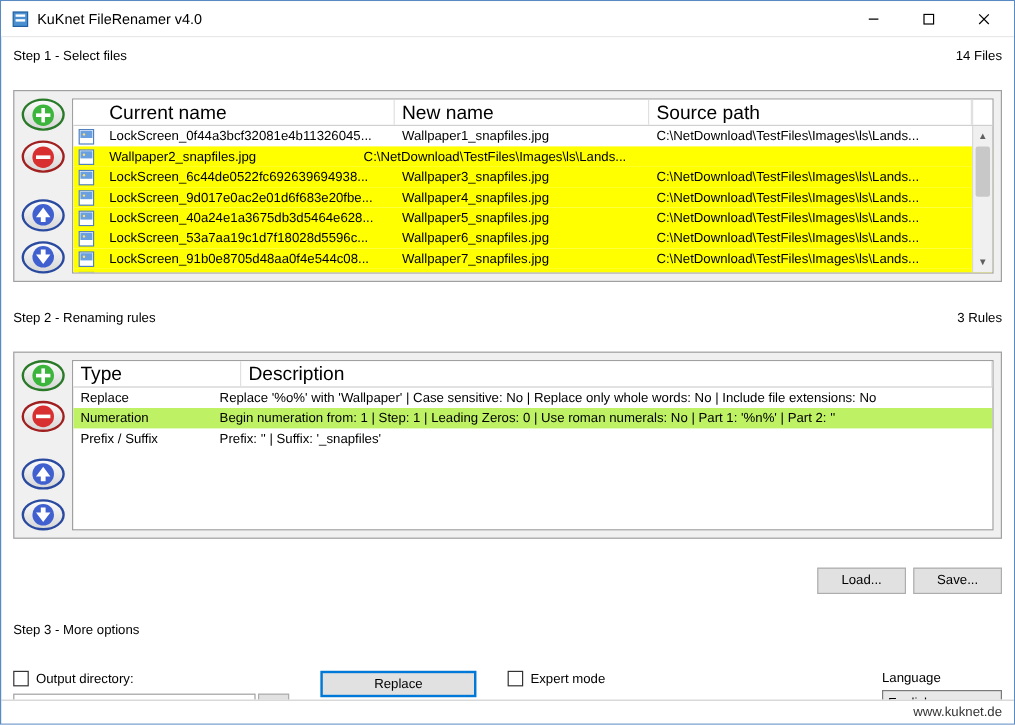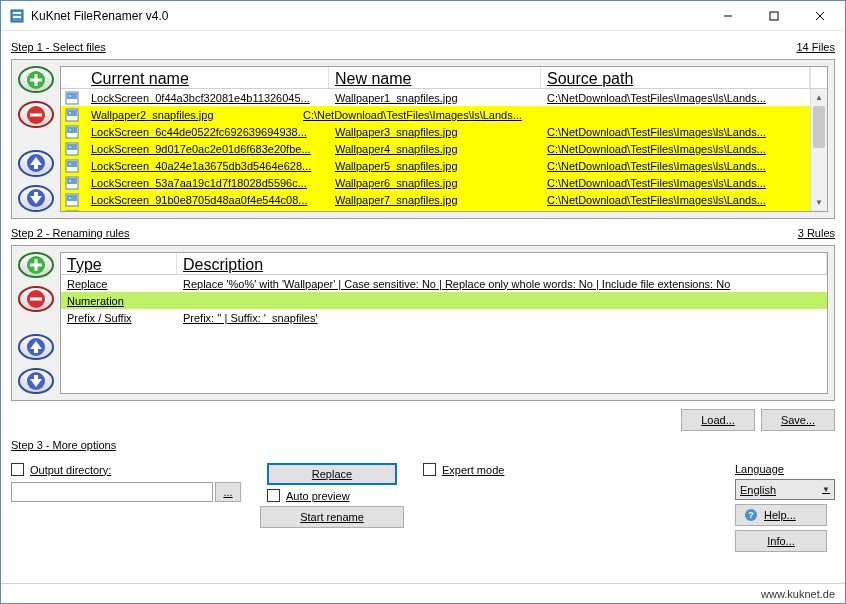--- a/index.html
+++ b/index.html
@@ -5,21 +5,21 @@
 * { box-sizing: border-box; margin: 0; padding: 0; }
 body { font-family: "Segoe UI", Tahoma, sans-serif; font-size: 11px; background: #fff; color: #000; }
 
 .window { width: 846px; height: 604px; border: 1px solid #5a8ac4; display: flex; flex-direction: column; }
 .titlebar { height: 30px; display: flex; align-items: center; padding: 0 2px 0 8px; background: #fff; border-bottom: 1px solid #e8e8e8; }
 .titlebar .icon-app { width: 16px; height: 16px; margin-right: 6px; display: flex; align-items: center; justify-content: center; }
 .titlebar .title { flex: 1; font-size: 12px; }
 .winbtns { display: flex; }
 .winbtn { width: 46px; height: 28px; display: flex; align-items: center; justify-content: center; cursor: default; }
 
-.content { flex: 1; padding: 6px 10px 4px 10px; display: flex; flex-direction: column; gap: 4px; overflow: hidden; text-decoration: underline; }
+.content { flex: 1; padding: 6px 10px 4px 10px; display: flex; flex-direction: column; gap: 20px; overflow: hidden; }
 
 .step-label-row { display: flex; align-items: center; justify-content: space-between; font-size: 11px; margin-bottom: 2px; margin-top: 4px; }
 .step-label { color: #000; }
 .step-count { color: #000; }
 
 .panel { border: 1px solid #a0a0a0; background: #f0f0f0; padding: 6px; display: flex; gap: 6px; }
 .btn-col { display: flex; flex-direction: column; gap: 8px; }
 .roundbtn { width: 36px; height: 36px; border-radius: 50%; border: 2px solid #888; background: linear-gradient(#fafafa,#d8d8d8); display: flex; align-items: center; justify-content: center; cursor: pointer; }
 .roundbtn.green { border-color: #2a7a2a; }
 .roundbtn.red { border-color: #a02020; }
@@ -46,21 +46,21 @@
 .row .cell.c3 { flex: 1; padding-right: 20px; }
 .row.sel { background: #ffff00; }
 
 .file-icon { width: 14px; height: 14px; }
 
 .vscroll { position: absolute; right: 0; top: 0; bottom: 0; width: 17px; background: #f0f0f0; border-left: 1px solid #d8d8d8; display: flex; flex-direction: column; }
 .vscroll .arrow { height: 17px; display: flex; align-items: center; justify-content: center; font-size: 8px; color: #606060; }
 .vscroll .track { flex: 1; position: relative; }
 .vscroll .thumb { position: absolute; left: 2px; right: 2px; top: 0; height: 48%; background: #c8c8c8; border-radius: 2px; }
 
-.rules-table .thead .th.t1 { width: 116px; }
+.rules-table .thead .th.t1 { width: 140px; }
 .rules-table .thead .th.t2 { flex: 1; }
 .rules-table .row .cell.t1 { width: 116px; }
 .rules-table .row .cell.t2 { flex: 1; }
 
 .btn-row-right { display: flex; justify-content: flex-end; gap: 6px; margin-top: 4px; }
 .winbutton { min-width: 74px; height: 22px; background: #e1e1e1; border: 1px solid #adadad; font-size: 11px; padding: 0 10px; cursor: default; display: inline-flex; align-items: center; justify-content: center; }
 .winbutton.primary { border: 2px solid #0078d7; background: #e1e1e1; height: 22px; }
 
 .step3-body { display: flex; gap: 16px; padding: 6px 0 4px 0; }
 .s3-col { display: flex; flex-direction: column; gap: 4px; }
@@ -310,20 +310,21 @@
           <div class="th t2">Description</div>
         </div>
         <div class="tbody">
           <div class="rows" id="rule-rows">
               <div class="row">
                 <div class="cell t1">Replace</div>
                 <div class="cell t2">Replace '%o%' with 'Wallpaper' | Case sensitive: No | Replace only whole words: No | Include file extensions: No</div>
               </div>
               <div class="row" style="background: #bef264;">
                 <div class="cell t1">Numeration</div>
+                <div class="cell t2">Begin numeration from: 1 | Step: 1 | Leading Zeros: 0 | Use roman numerals: No | Part 1: '%n%' | Part 2: ''</div>
               </div>
               <div class="row">
                 <div class="cell t1">Prefix / Suffix</div>
                 <div class="cell t2">Prefix: '' | Suffix: '_snapfiles'</div>
               </div>
             </div>
         </div>
       </div>
     </div>
     <div class="btn-row-right">

